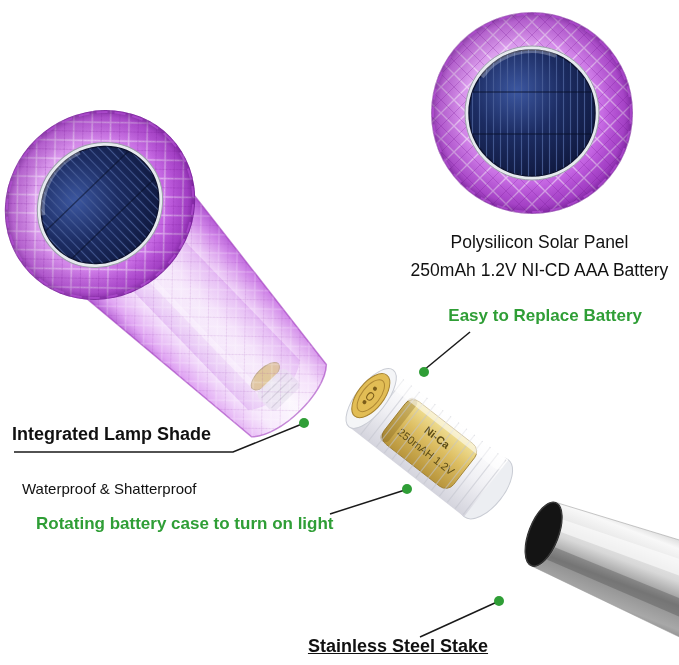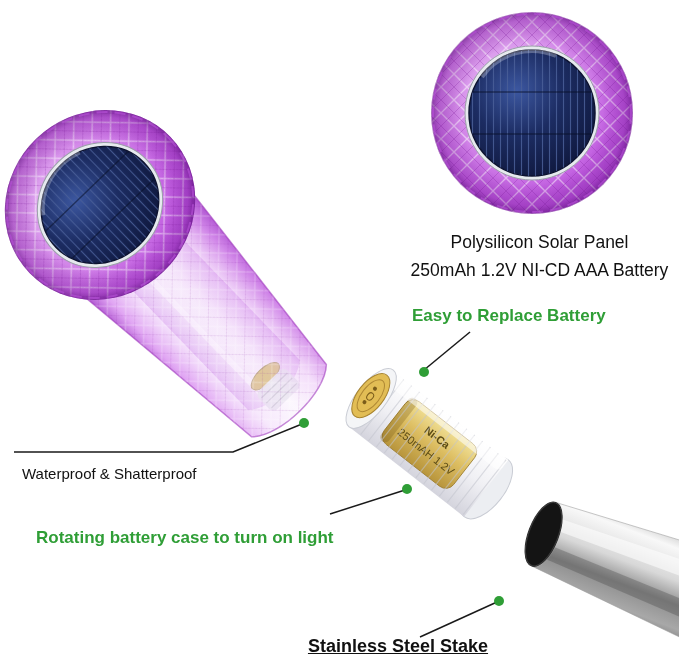--- a/index.html
+++ b/index.html
@@ -179,22 +179,23 @@
       <circle cx="407" cy="489" r="5"></circle>
       <circle cx="499" cy="601" r="5"></circle>
     </g>
   </svg>
 
   <div class="label caption" style="left:392px;top:228px;width:295px;">
     <div>Polysilicon Solar Panel</div>
     <div>250mAh 1.2V NI-CD AAA Battery</div>
   </div>
 
-  <div class="label green" style="left:412px;top:306px;width:230px;text-align:left;font-size:17px;">Easy to Replace Battery</div>
-
-
-  <div class="label" style="left:22px;top:465px;font-size:15px;">Waterproof &amp; Shatterproof</div>
-
-  <div class="label green" style="left:36px;top:528px;font-size:17px;">Rotating battery case to turn on light</div>
+  <div class="label green" style="left:412px;top:306px;width:230px;text-align:right;font-size:17px;">Easy to Replace Battery</div>
+
+  <div class="label bold" style="left:12px;top:424px;font-size:18px;">Integrated Lamp Shade</div>
+
+  <div class="label" style="left:22px;top:480px;font-size:15px;">Waterproof &amp; Shatterproof</div>
+
+  <div class="label green" style="left:36px;top:514px;font-size:17px;">Rotating battery case to turn on light</div>
 
   <div class="label bold" style="left:298px;top:636px;width:200px;text-align:center;font-size:18px;text-decoration:underline;">Stainless Steel Stake</div>
 
 </div>
 
 </body></html>

